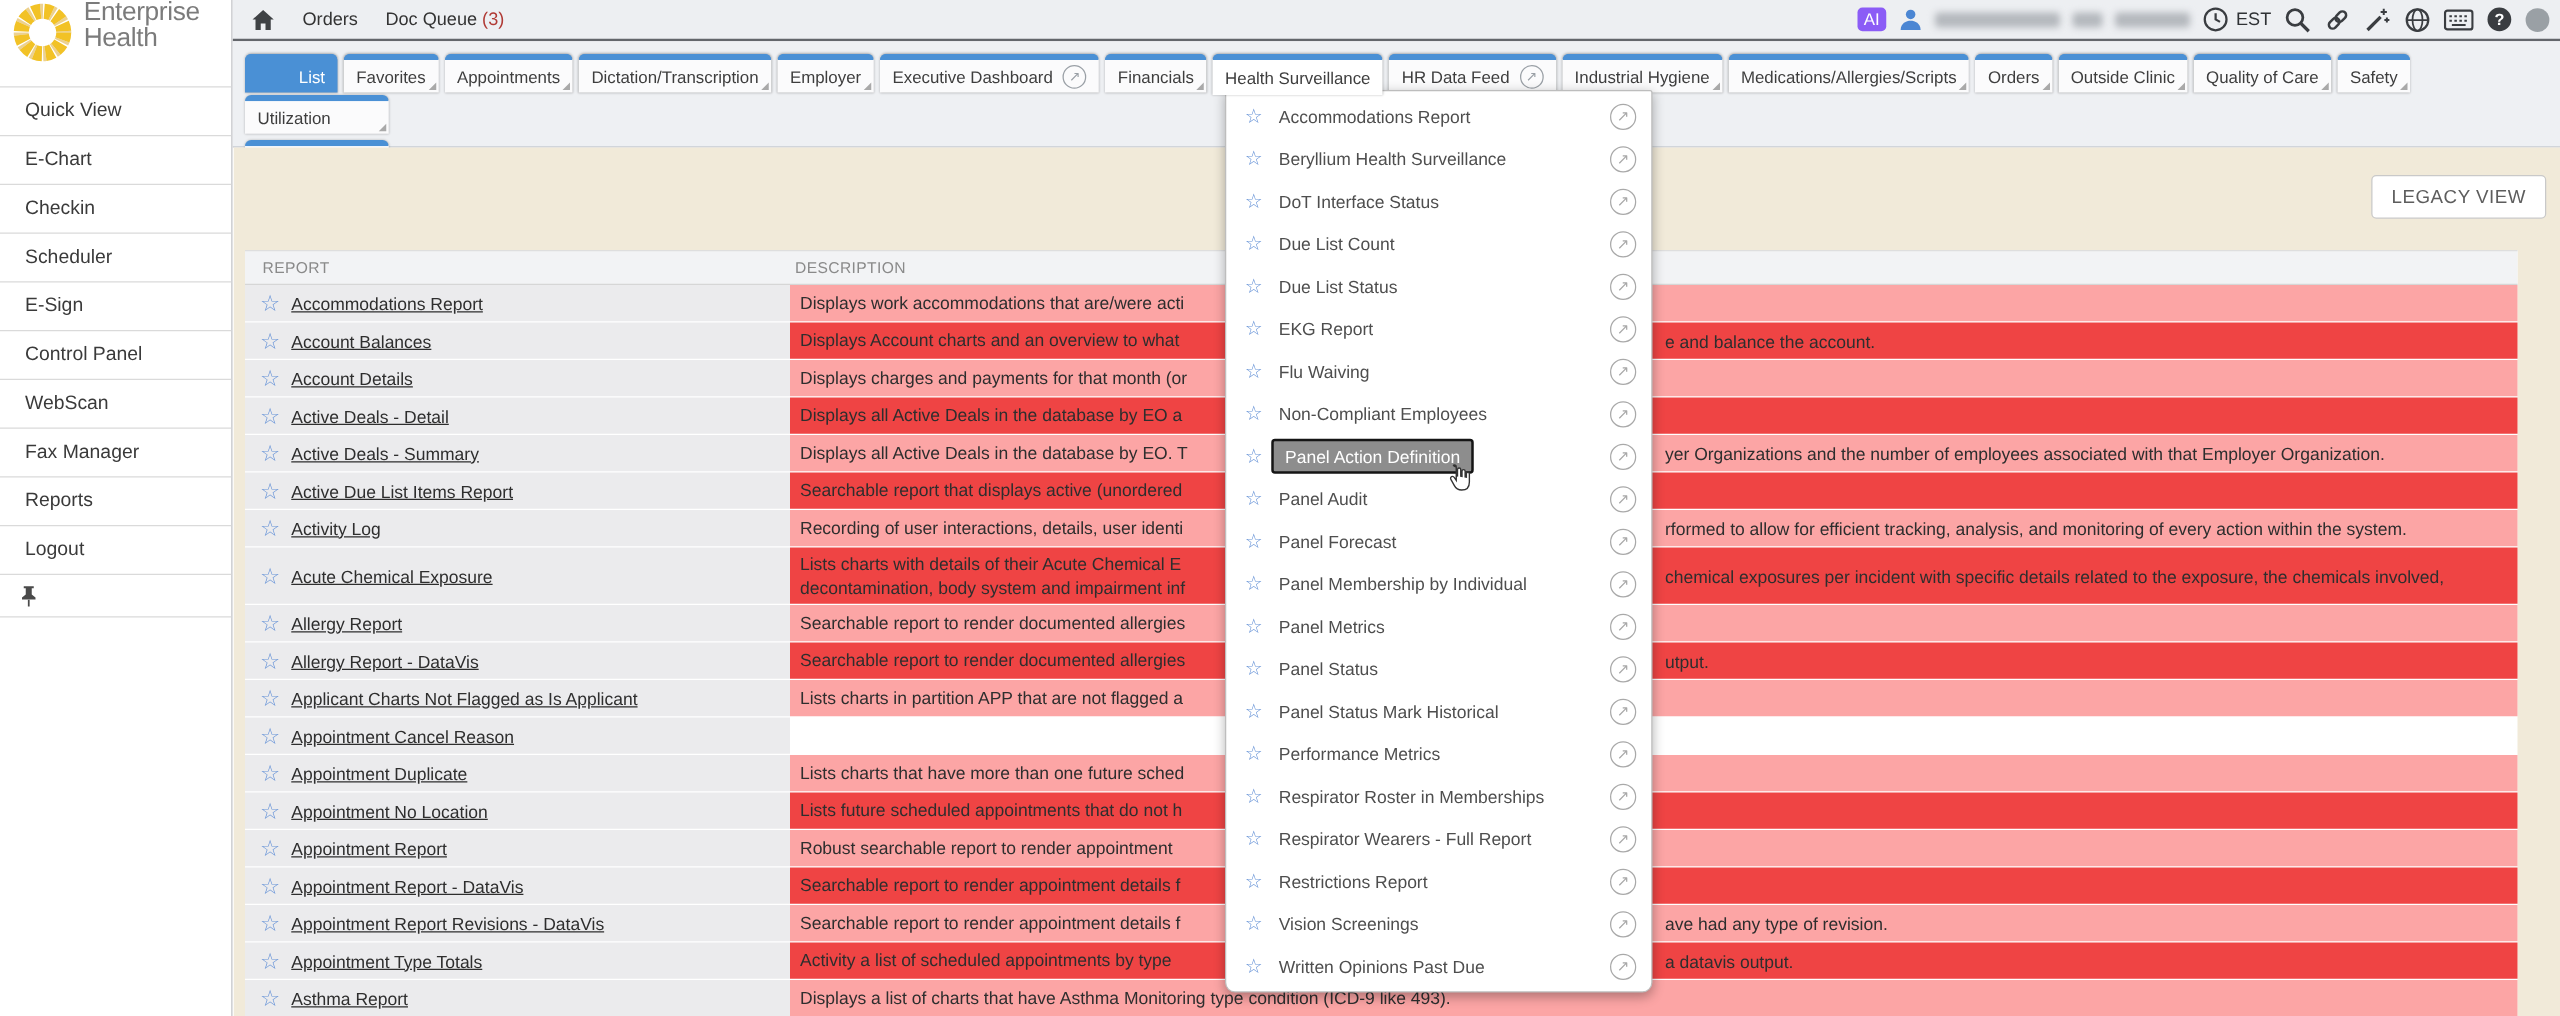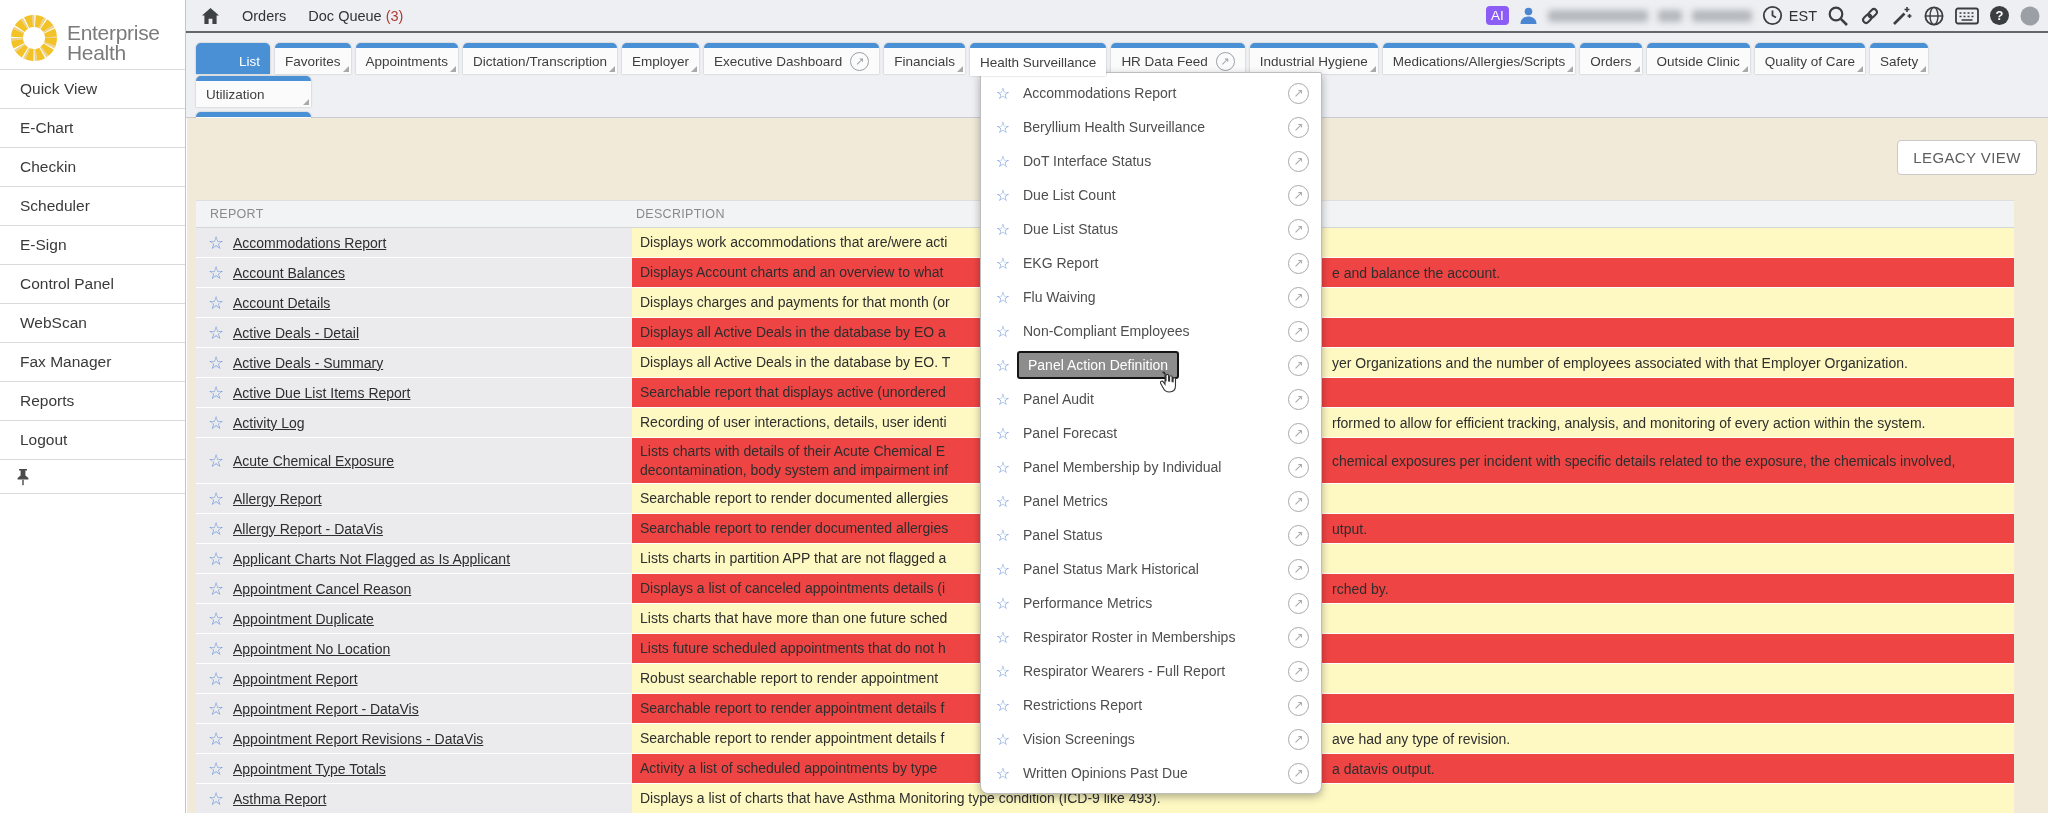--- a/index.html
+++ b/index.html
@@ -3,21 +3,21 @@
 <meta charset="utf-8">
 <style>
   html,body{margin:0;padding:0;}
   body{width:2048px;height:813px;position:relative;overflow:hidden;
        font-family:"Liberation Sans",sans-serif;background:#fff;
        -webkit-font-smoothing:antialiased;}
 
   
   #sidebar{position:absolute;left:0;top:0;width:186px;height:813px;background:#fff;
            border-right:1px solid #c2c4c7;box-sizing:border-box;z-index:70;}
-  .logo-wrap{height:64px;display:flex;align-items:flex-end;gap:7px;padding-left:8px;}
+  .logo-wrap{height:64px;display:flex;align-items:flex-start;gap:7px;padding-left:8px;}
   .logo-text{color:#7b7b7b;font-size:21px;line-height:0.98;letter-spacing:-0.3px;}
   #side-menu-items{border-top:1px solid #dadada;margin-top:5px;}
   .side-item{height:38px;display:flex;align-items:center;padding-left:20px;
              font-size:15.5px;color:#3a3a3a;border-bottom:1px solid #dadada;cursor:pointer;}
   .pin-row{height:33px;display:flex;align-items:center;padding-left:16px;
            border-bottom:1px solid #dadada;cursor:pointer;}
 
   
   #topbar{position:absolute;left:186px;top:0;right:0;height:31px;background:#edeff2;
           border-bottom:2px solid #63666b;display:flex;align-items:center;box-sizing:content-box;}
@@ -59,21 +59,21 @@
   #table{position:absolute;left:9px;top:82px;width:1818px;font-size:14px;background:#fff;}
   .t-head{height:26px;background:#f2f3f5;border-top:1px solid #dedede;border-bottom:1px solid #d6d6d6;
           position:relative;color:#8a8a8a;font-size:12.5px;letter-spacing:0.3px;}
   .th-report{position:absolute;left:14px;top:6px;}
   .th-desc{position:absolute;left:440px;top:6px;}
   .t-row{position:relative;height:30px;}
   .t-row.tall{height:46px;}
   .cell-report{position:absolute;left:0;top:0;bottom:1px;width:436px;background:#ebebed;
                display:flex;align-items:center;}
   .cell-desc{position:absolute;left:436px;right:0;top:0;bottom:1px;background:#ef4444;}
-  .t-row.odd .cell-desc{background:#fef9c3;}
+  .t-row.odd .cell-desc{background:#fca5a5;}
   .star{color:#6b96d8;font-size:18px;margin-left:9px;width:22px;text-align:center;cursor:pointer;flex:none;}
   .rep-link{margin-left:6px;color:#2e2e2e;text-decoration:underline;cursor:pointer;white-space:nowrap;}
   .desc-wrap{position:absolute;left:8px;top:0;bottom:0;width:340px;overflow:hidden;
              display:flex;flex-direction:column;justify-content:center;
              white-space:nowrap;color:#2e2e2e;line-height:19px;}
   .t-row.full .desc-wrap{width:1120px;overflow:visible;}
   .desc-right{position:absolute;left:700px;top:0;bottom:0;display:flex;align-items:center;
               white-space:nowrap;color:#2e2e2e;}
 
   
@@ -464,27 +464,20 @@
 
       </div>
 
     </div>
   </div>
         <div class="t-row">
     <div class="cell-report">
       <span class="star">☆</span>
       <span class="rep-link">Appointment Cancel Reason</span>
     </div>
-    <div class="cell-desc">
-      <div class="desc-wrap">
-        <div class="dl1">Displays a list of canceled appointments details (i</div>
-
-      </div>
-      <div class="desc-right">rched by.</div>
-    </div>
   </div>
         <div class="t-row odd">
     <div class="cell-report">
       <span class="star">☆</span>
       <span class="rep-link">Appointment Duplicate</span>
     </div>
     <div class="cell-desc">
       <div class="desc-wrap">
         <div class="dl1">Lists charts that have more than one future sched</div>
 

